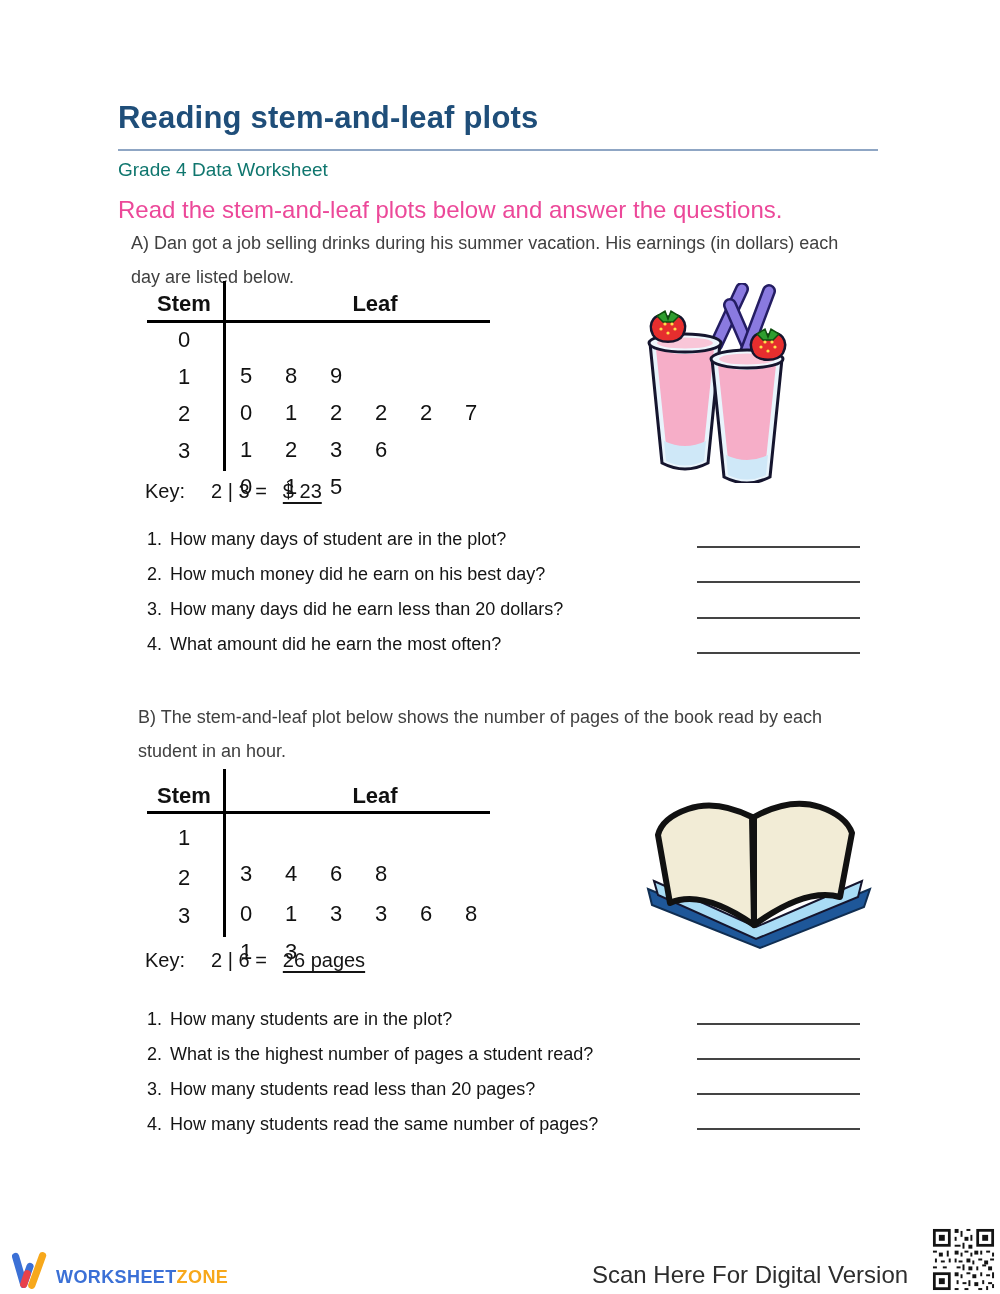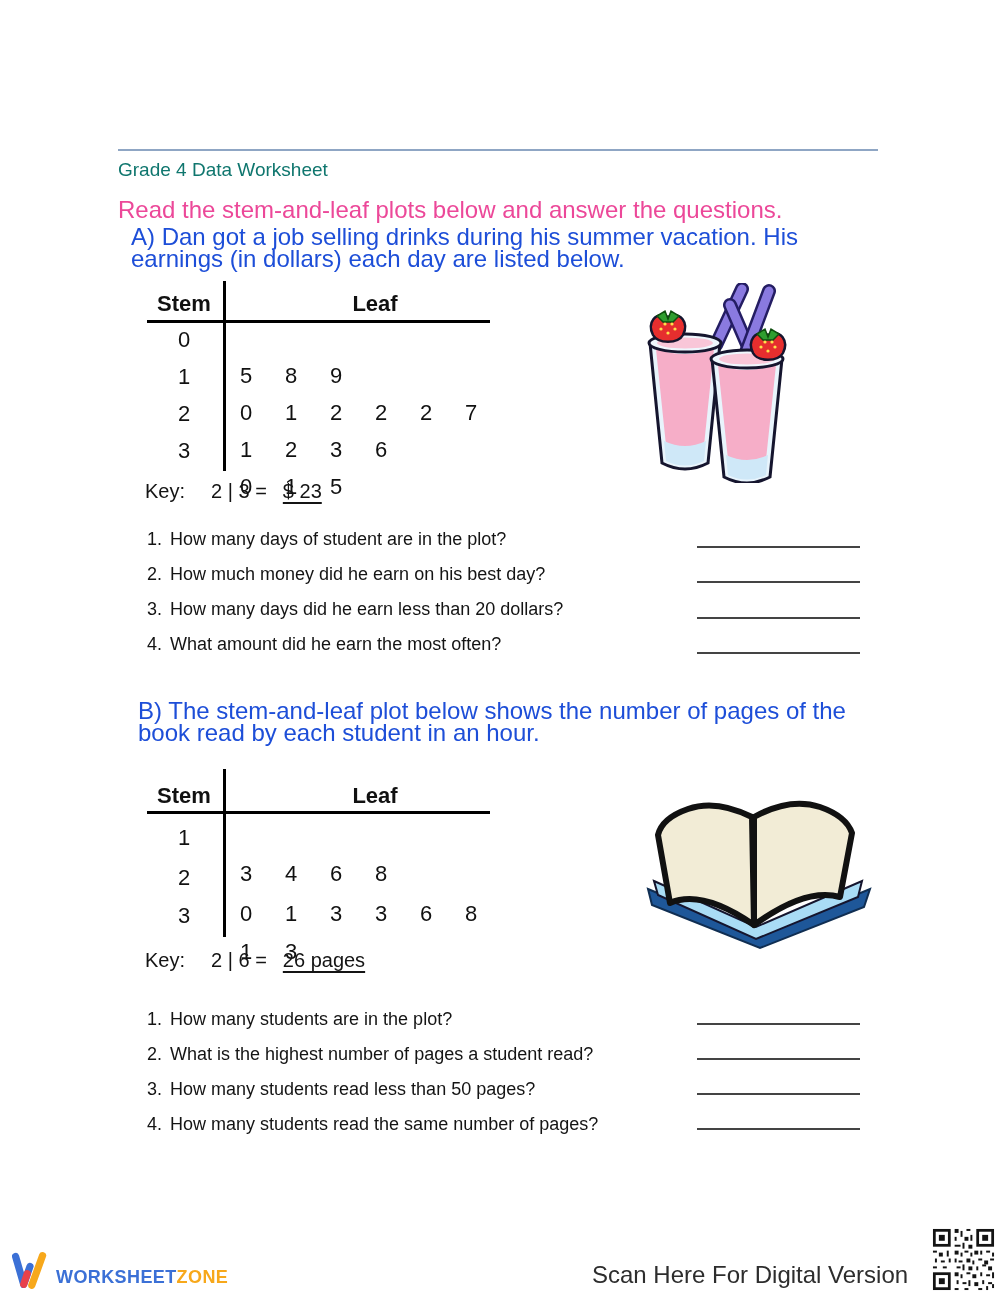--- a/index.html
+++ b/index.html
@@ -4,21 +4,21 @@
 <style>
   * { margin:0; padding:0; box-sizing:border-box; }
   body { background:#ffffff; font-family:"Liberation Sans", sans-serif; color:#111; }
   .page { position:relative; width:1000px; height:1294px; background:#fff; overflow:hidden; }
 
   .page-title { position:absolute; left:118px; top:100px; font-size:31px; font-weight:bold; color:#1F4E79; letter-spacing:.2px; }
   .title-rule { position:absolute; left:118px; top:149px; width:760px; height:2px; background:#8FA6C4; }
   .subtitle { position:absolute; left:118px; top:159px; font-size:19px; color:#0f766e; }
   .intro { position:absolute; left:118px; top:196px; font-size:24px; color:#ec4899; }
 
-  .prompt { position:absolute; font-size:24px; line-height:22px; color:#1d4ed8; }
+  .prompt { position:absolute; font-size:18px; line-height:34px; color:#404040; }
   .prompt-a { left:131px; top:226px; width:730px; }
   .prompt-b { left:138px; top:700px; width:724px; }
 
   .slplot { position:absolute; left:145px; width:348px; }
   .slplot .stem-header { position:absolute; left:0; width:78px; text-align:center; font-size:22px; font-weight:bold; color:#111; }
   .slplot .leaf-header { position:absolute; left:105px; width:250px; text-align:center; font-size:22px; font-weight:bold; color:#111; }
   .slplot .vline { position:absolute; left:78px; width:3px; background:#000; }
   .slplot .hline { position:absolute; left:2px; width:343px; height:3px; background:#000; }
   .slrow { position:absolute; left:0; width:348px; height:26px; font-size:22px; }
   .slrow .stem-cell { position:absolute; left:0; width:78px; text-align:center; }
@@ -40,20 +40,21 @@
   .brand-worksheet { color:#3B70D6; }
   .brand-zone { color:#F7A81B;text-align:center; }
   .scan-text { position:absolute; left:592px; top:1261px; font-size:24px; color:#2d2d2d; }
   .qr-box { position:absolute; left:931px; top:1227px; width:65px; height:65px; background:#fff; }
 </style>
 </head>
 <body>
 
 <div class="page">
 
+  <h1 class="page-title">Reading stem-and-leaf plots</h1>
   <div class="title-rule"></div>
   <div class="subtitle">Grade 4 Data Worksheet</div>
   <div class="intro">Read the stem-and-leaf plots below and answer the questions.</div>
 
   <div class="prompt prompt-a">A) Dan got a job selling drinks during his summer vacation. His earnings (in dollars) each day are listed below.</div>
 
   <div class="slplot" style="top:283px; height:200px;">
     <div class="stem-header" style="top:8px">Stem</div>
     <div class="leaf-header" style="top:8px">Leaf</div>
     <div class="vline" style="top:-2px; height:190px;"></div>
@@ -159,21 +160,21 @@
 
   <svg class="illustration" style="left:628px; top:785px;" width="250" height="165" viewBox="0 0 250 165">
     <path d="M20 104 L130 150 L242 104 L236 122 L132 163 L24 120 Z" fill="#1e5799" stroke="#102e52" stroke-width="2"></path>
     <path d="M26 96 L128 142 L234 96 L230 112 L128 154 L30 110 Z" fill="#a9dcf5" stroke="#15152e" stroke-width="2"></path>
     <path d="M124 32 Q88 14 60 24 Q34 33 30 50 L42 118 Q74 104 126 140 Z" fill="#f2ecd6" stroke="#111" stroke-width="6" stroke-linejoin="round"></path>
     <path d="M126 32 Q162 12 192 22 Q218 31 224 48 L212 112 Q178 102 126 140 Z" fill="#f2ecd6" stroke="#111" stroke-width="6" stroke-linejoin="round"></path>
   </svg>
 
   <div class="q-row" style="top:1009px"><span class="q-num">1.</span><span class="q-text">How many students are in the plot?</span></div>
   <div class="q-row" style="top:1044px"><span class="q-num">2.</span><span class="q-text">What is the highest number of pages a student read?</span></div>
-  <div class="q-row" style="top:1079px"><span class="q-num">3.</span><span class="q-text">How many students read less than 50 pages?</span></div>
+  <div class="q-row" style="top:1079px"><span class="q-num">3.</span><span class="q-text">How many students read less than 20 pages?</span></div>
   <div class="q-row" style="top:1114px"><span class="q-num">4.</span><span class="q-text">How many students read the same number of pages?</span></div>
   <div class="answer-blank" style="top:1023px"></div>
   <div class="answer-blank" style="top:1058px"></div>
   <div class="answer-blank" style="top:1093px"></div>
   <div class="answer-blank" style="top:1128px"></div>
 
   <div class="footer-logo">
     <svg width="36" height="44" viewBox="0 0 40 46">
       <path d="M4 8 L13 39 L20 19" stroke="#3B70D6" stroke-width="8" stroke-linecap="round" stroke-linejoin="round" fill="none"></path>
       <path d="M13 39 L17 27" stroke="#E8414B" stroke-width="8" stroke-linecap="round" fill="none"></path>

